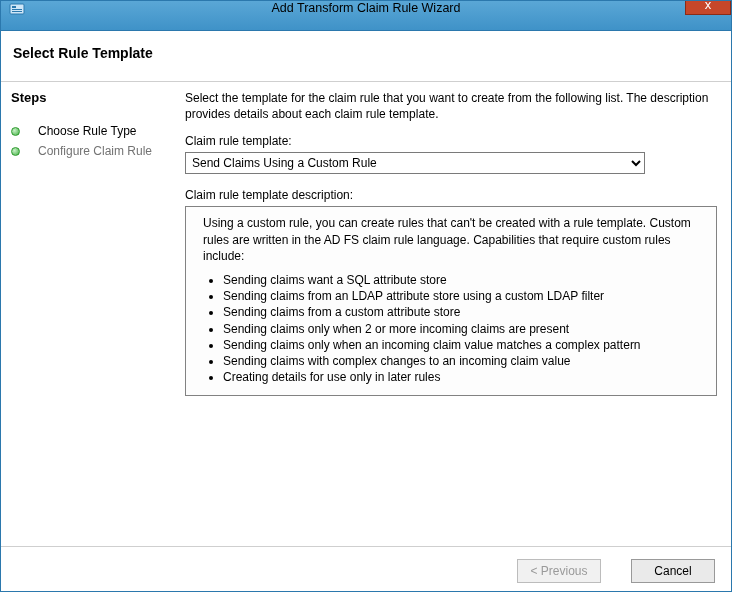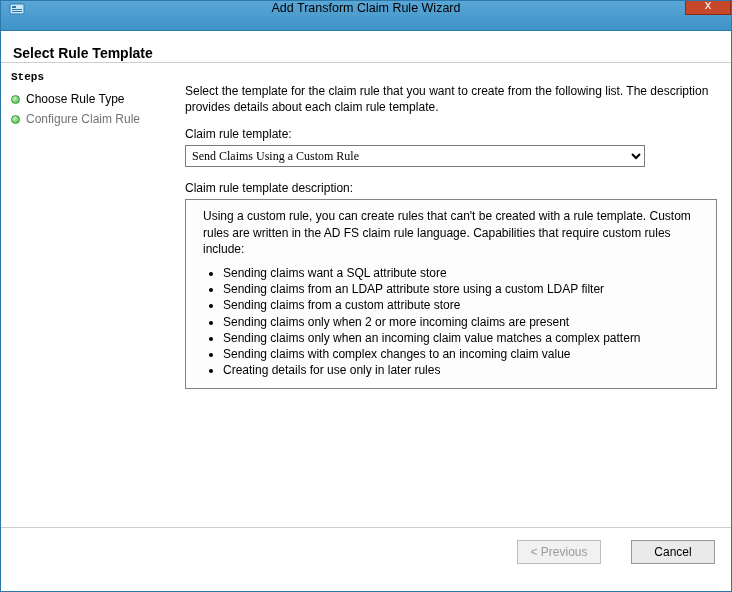--- a/index.html
+++ b/index.html
@@ -39,70 +39,69 @@
     width: 46px; height: 22px;
     background: #c6472a;
     border: 1px solid #8a2b17;
     color: #fff;
     display: flex; align-items: center; justify-content: center;
     font-size: 13px;
     margin-right: 0;
     margin-top: -8px;
   }
   .header {
-    height: 32px;
+    height: 51px;
     padding: 14px 12px 0 12px;
     border-bottom: 1px solid #cfcfcf;
   }
   .header h1 {
     margin: 0;
     font-size: 14px;
     font-weight: 600;
     color: #000;
   }
   .body {
     display: flex;
     height: calc(100% - 30px - 48px - 48px);
   }
   .steps-pane {
     width: 178px;
     padding: 8px 10px;
   }
   .steps-pane h2 {
-    margin: 0 0 6px 0;
-    font-size: 11px;
+    margin: 0 0 16px 0;
+    font-size: 13px;
     font-weight: 700;
-    font-family: Liberation Mono, monospace;
   }
   .step-item {
     display: flex;
     align-items: center;
     padding: 3px 0;
     font-size: 12px;
     color: #000;
-    gap: 6px;
+    gap: 18px;
   }
   .step-item.active { color: #737373; }
   .step-dot {
     width: 9px; height: 9px; border-radius: 50%;
     border: 1px solid #2e9b2e;
     background: radial-gradient(circle at 35% 35%, #c8f0c8, #43b043);
     flex: 0 0 auto;
   }
   .main-pane {
     flex: 1;
     padding: 8px 14px 0 6px;
     color: #000;
   }
-  .main-pane p { margin: 12px 0 12px 0; line-height: 1.35; }
+  .main-pane p { margin: 0 0 12px 0; line-height: 1.35; }
   .label { margin: 4px 0 4px 0; }
   select.tmpl {
     width: 460px;
     height: 22px;
-    font-family: Liberation Serif, serif;
+    font-family: Liberation Sans, sans-serif;
     font-size: 12px;
     border: 1px solid #7a7a7a;
     background: #fff;
     padding: 1px 2px;
   }
   .desc-box {
     width: 532px;
     border: 1px solid #828282;
     padding: 8px 10px 10px 17px;
     margin-top: 4px;

